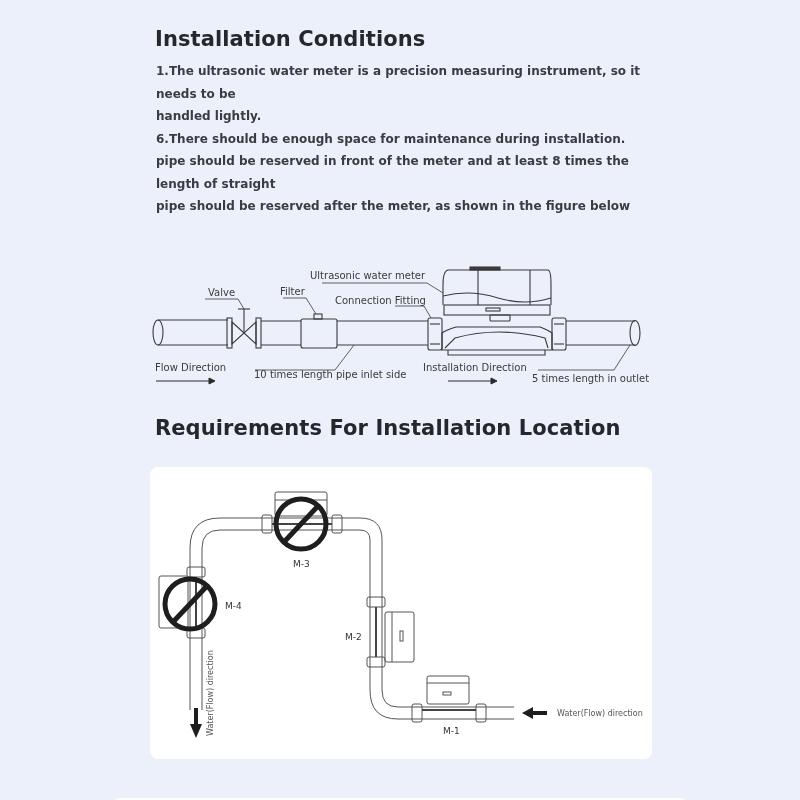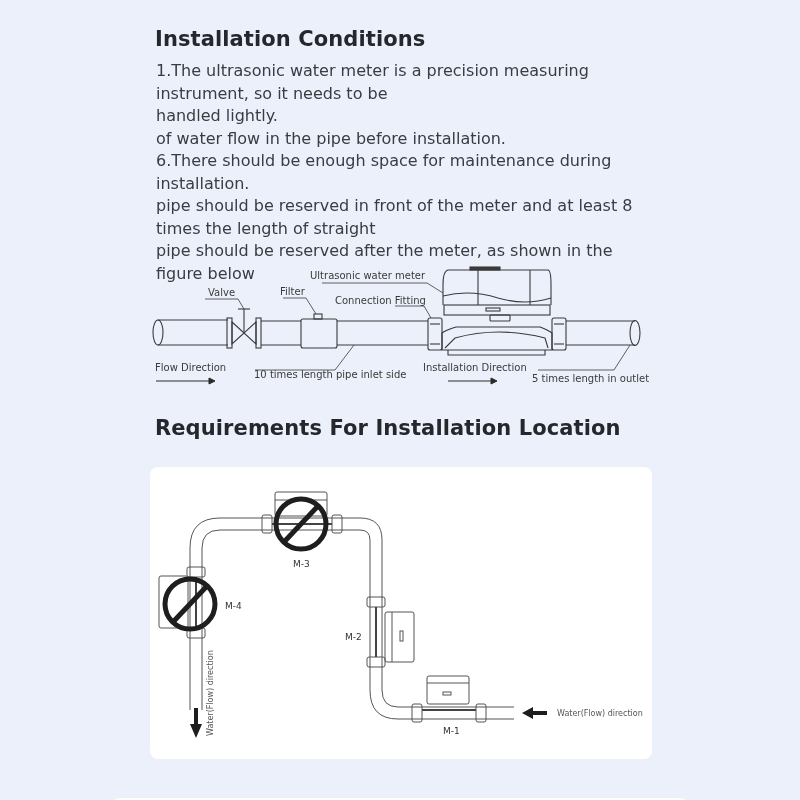--- a/index.html
+++ b/index.html
@@ -18,23 +18,24 @@
     color: #25272c;
     letter-spacing: 0.1px;
   }
   #title1 { top: 27px; }
   #title2 { top: 416px; }
   .conditions {
     position: absolute;
     left: 156px;
     top: 60px;
     width: 500px;
-    font-size: 16px;
+    font-size: 12px;
     line-height: 22.5px;
     color: #3a3c42;
+    font-weight: bold;
   }
   .conditions p { margin: 0; }
   .diagram1 {
     position: absolute;
     left: 140px;
     top: 250px;
     width: 520px;
     height: 150px;
   }
   .card {
@@ -60,21 +61,20 @@
 </head>
 <body>
 
 <div>
 
   <div class="h1" id="title1">Installation Conditions</div>
 
   <div class="conditions">
     <p>1.The ultrasonic water meter is a precision measuring instrument, so it needs to be</p>
     <p>handled lightly.</p>
-    <p>of water flow in the pipe before installation.</p>
     <p>6.There should be enough space for maintenance during installation.</p>
     <p>pipe should be reserved in front of the meter and at least 8 times the length of straight</p>
     <p>pipe should be reserved after the meter, as shown in the figure below</p>
   </div>
 
   <svg class="diagram1" viewBox="140 250 520 150" width="520" height="150">
     <g fill="none" stroke="#3a3a3a" stroke-width="1.1">
 
       <line x1="158" y1="320" x2="228" y2="320"></line>
       <line x1="158" y1="345" x2="228" y2="345"></line>

